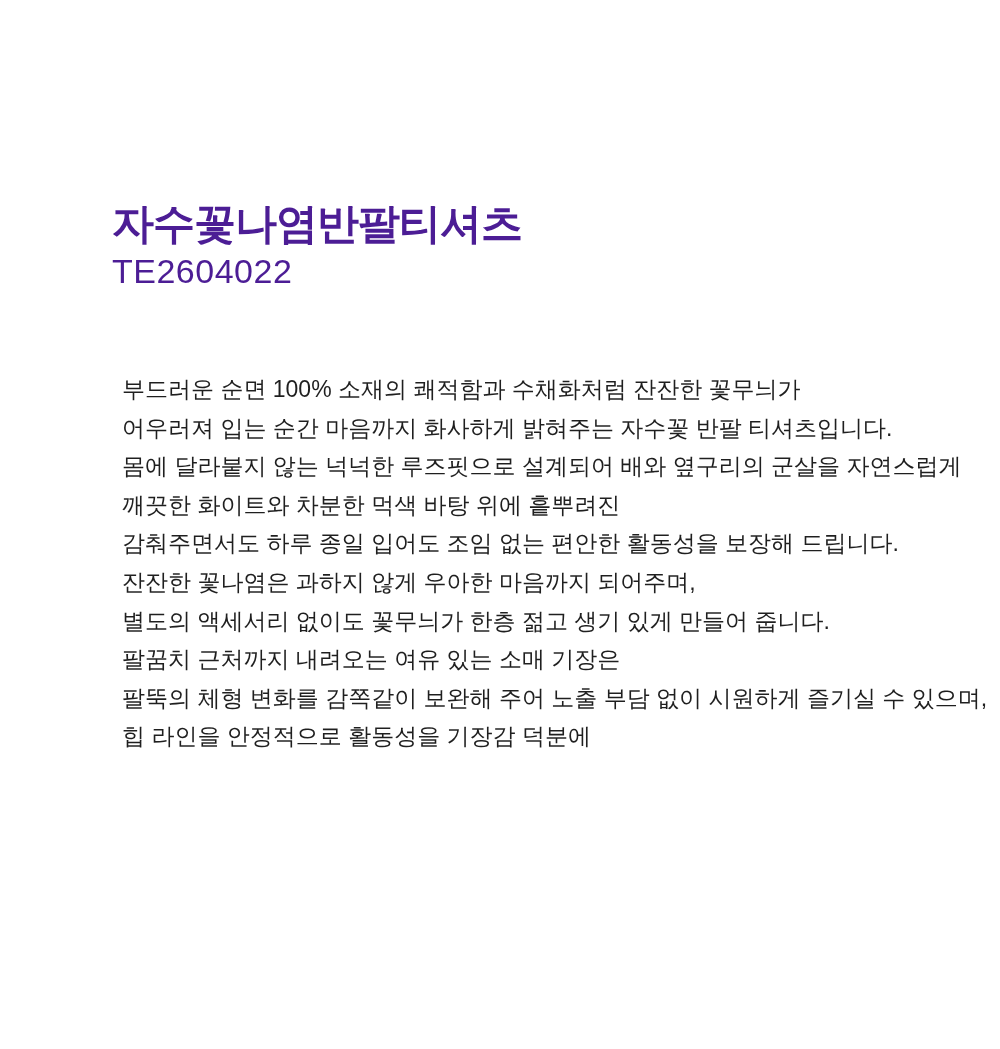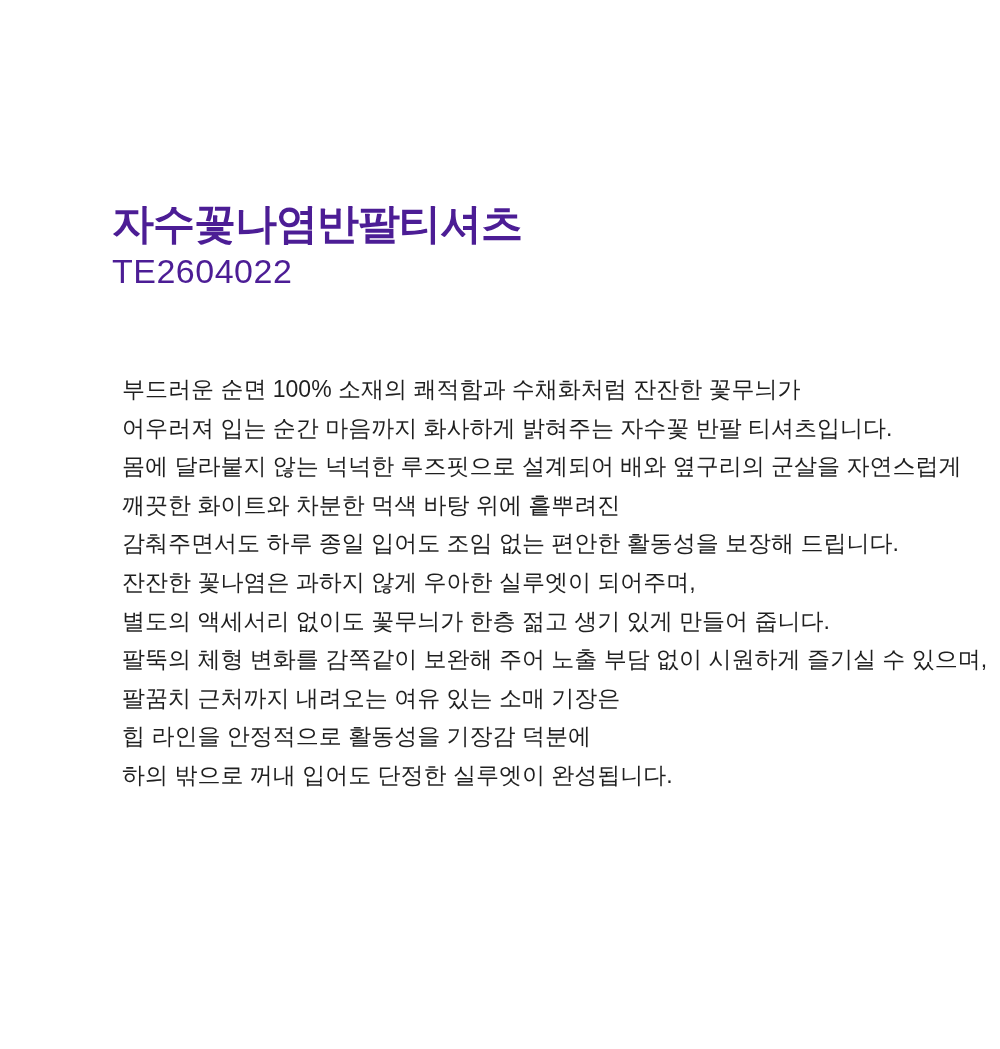--- a/index.html
+++ b/index.html
@@ -59,21 +59,20 @@
   <h1 class="product-title">자수꽃나염반팔티셔츠</h1>
 
   <div class="product-code">TE2604022</div>
 
   <div class="description">
     <div class="line">부드러운 순면 100% 소재의 쾌적함과 수채화처럼 잔잔한 꽃무늬가</div>
     <div class="line">어우러져 입는 순간 마음까지 화사하게 밝혀주는 자수꽃 반팔 티셔츠입니다.</div>
     <div class="line">몸에 달라붙지 않는 넉넉한 루즈핏으로 설계되어 배와 옆구리의 군살을 자연스럽게</div>
     <div class="line">깨끗한 화이트와 차분한 먹색 바탕 위에 흩뿌려진</div>
     <div class="line">감춰주면서도 하루 종일 입어도 조임 없는 편안한 활동성을 보장해 드립니다.</div>
-    <div class="line">잔잔한 꽃나염은 과하지 않게 우아한 실루엣이 되어주며,</div>
+    <div class="line">잔잔한 꽃나염은 과하지 않게 우아한 마음까지 되어주며,</div>
     <div class="line">별도의 액세서리 없이도 꽃무늬가 한층 젊고 생기 있게 만들어 줍니다.</div>
+    <div class="line">팔꿈치 근처까지 내려오는 여유 있는 소매 기장은</div>
     <div class="line">팔뚝의 체형 변화를 감쪽같이 보완해 주어 노출 부담 없이 시원하게 즐기실 수 있으며,</div>
-    <div class="line">팔꿈치 근처까지 내려오는 여유 있는 소매 기장은</div>
     <div class="line">힙 라인을 안정적으로 활동성을 기장감 덕분에</div>
-    <div class="line">하의 밖으로 꺼내 입어도 단정한 실루엣이 완성됩니다.</div>
   </div>
 
 </div>
 
 </body></html>

